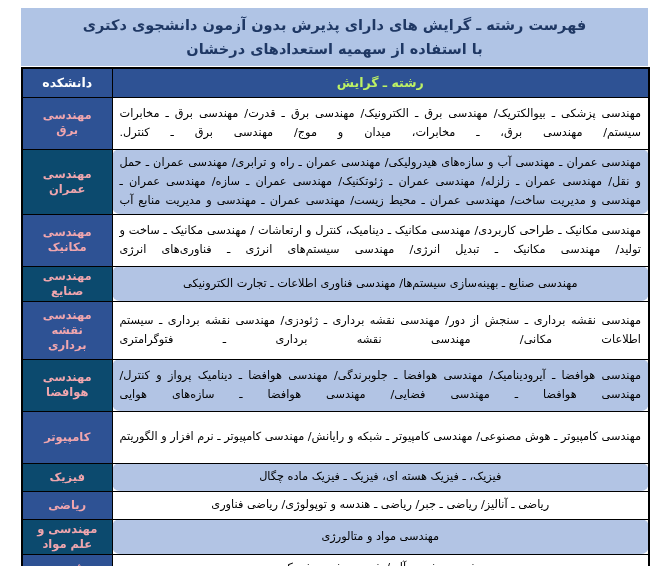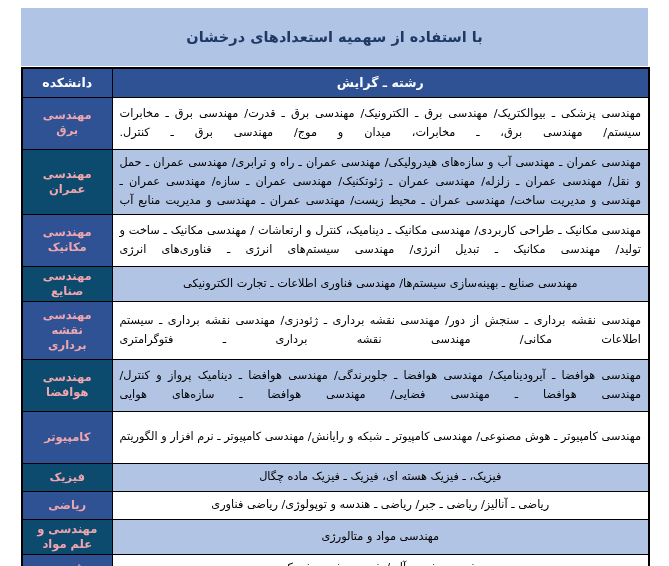--- a/index.html
+++ b/index.html
@@ -68,21 +68,21 @@
   }
 
   
   thead th {
     background: #2e5294;
     height: 29px;
     font-size: 12.5px;
     font-weight: bold;
     text-align: center;
   }
-  th.head-major { color: #ffffff; }
+  th.head-major { color: #bef264; }
   th.head-fac   { color: #ffffff; }
 
   
   td.fac-cell {
     background: #2e5294;
     color: #f0a6ae;
     font-weight: bold;
     font-size: 11.5px;
     text-align: center;
     line-height: 15px;
@@ -92,39 +92,41 @@
 
   
   td.major-cell {
     color: #000000;
     font-size: 11.3px;
     line-height: 19px;
     text-align: justify;
     text-align-last: justify;
     padding: 3px 7px 4px 7px;
     background: #ffffff;
+    border-radius: 8px;
   }
   tr.shaded td.major-cell { background: #b2c4e4; margin-left: 13px; }
   tr.shaded td.fac-cell   { background: #0c4a6e; text-align: center; }
 
   td.major-cell.single {
     text-align: center;
     text-align-last: center;
   }
 
   .row-h-2 { height: 52px; }
   .row-h-1 { height: 28px; }
   .row-h-5 { height: 58px; }
 </style>
 </head>
 <body>
 
 <div class="page">
 
   <div class="title-banner">
+    <div class="title-line">فهرست رشته ـ گرایش های دارای پذیرش بدون آزمون دانشجوی دکتری</div>
     <div class="title-line">با استفاده از سهمیه استعدادهای درخشان</div>
   </div>
 
   <table class="grid">
     <colgroup>
       <col class="c-major">
       <col class="c-fac">
     </colgroup>
     <thead>
       <tr>

